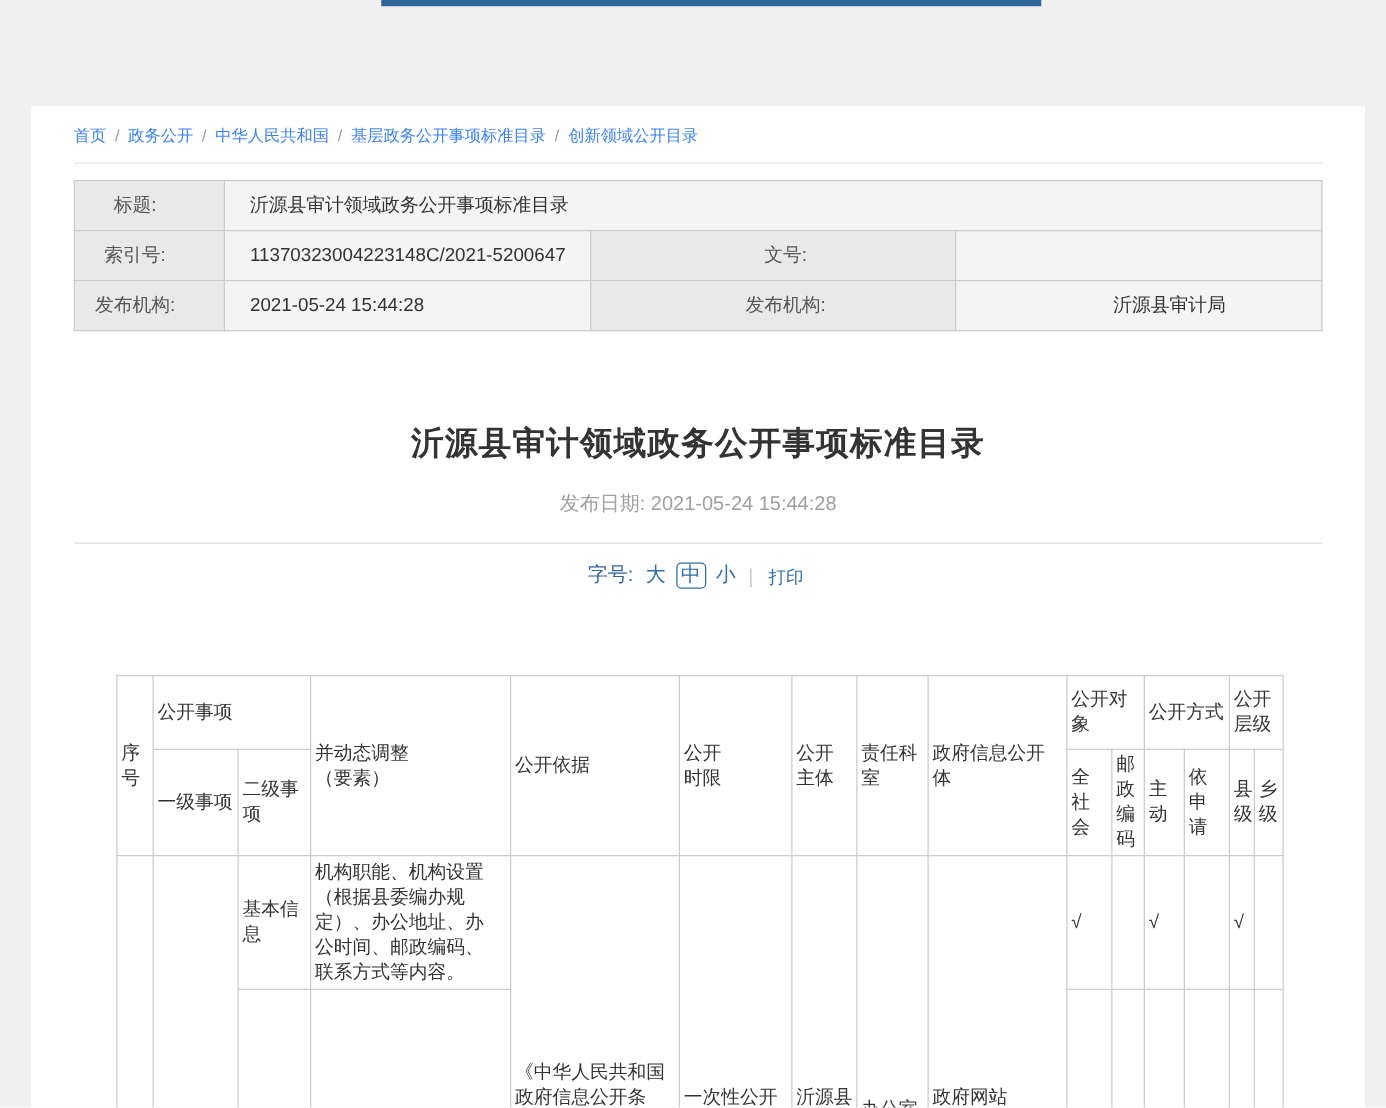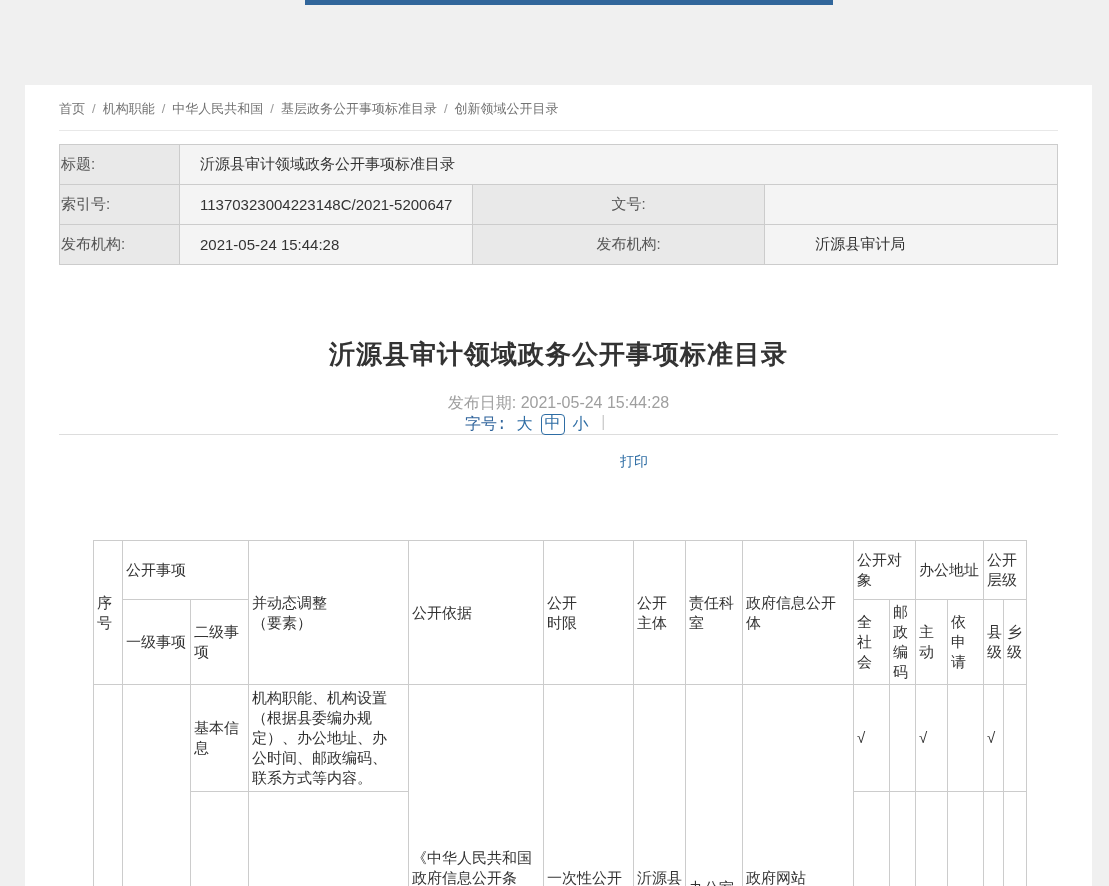--- a/index.html
+++ b/index.html
@@ -9,47 +9,47 @@
     font-family:"Liberation Sans","DejaVu Sans",sans-serif;
     color:#333;
   }
   .topbar{position:absolute;left:305px;top:0;width:528px;height:5px;background:#31669b;}
   .card{
     position:absolute;left:25px;top:85px;width:1067px;height:1300px;
     background:#ffffff;box-sizing:border-box;padding:15px 34px 0 34px;
   }
   
   .breadcrumb{font-size:13px;color:#999;line-height:18px;height:18px;}
-  .breadcrumb a{color:#737373;text-decoration:none;cursor:pointer;text-align:center;}
+  .breadcrumb a{color:#3b82f6;text-decoration:none;cursor:pointer;text-align:center;}
   .breadcrumb .sep{color:#999;margin:0 7px;}
   .divider{border:none;border-top:1px solid #e8e8e8;margin:12px 0 0 0;}
   .divider.d2{border-top-color:#ddd;margin-top:19px;}
   
   table.meta{
     border-collapse:collapse;table-layout:fixed;width:999px;margin-top:13px;
     font-size:15px;
   }
   table.meta td{border:1px solid #ccc;height:40px;box-sizing:border-box;}
   table.meta td.lbl{
-    background:#e9e9e9;color:#555;text-align:left;padding-right:24px;width:120px;
+    background:#e9e9e9;color:#555;text-align:center;padding-right:24px;width:120px;
   }
   table.meta td.lbl2{width:88px;text-align:center;padding-right:0;padding-left:20px;}
   table.meta td.val{background:#f4f4f4;color:#333;padding-left:20px;}
-  table.meta td.val2{padding-left:50px;}
+  table.meta td.val2{padding-left:50px;text-align:center;}
   
   h1.title{
     margin:74px 0 0 0;text-align:center;font-size:26px;line-height:30px;
     font-weight:bold;color:#333;letter-spacing:1px;
   }
   .pubrow{
     margin-top:24px;display:flex;justify-content:space-between;align-items:center;
     height:22px;font-size:16px;flex-direction:column;
   }
   .pubdate{color:#9f9f9f;}
-  .fontsize{color:#31659c;display:flex;align-items:flex-start;font-family:Liberation Mono, monospace;}
+  .fontsize{color:#31659c;display:flex;align-items:flex-end;}
   .fontsize .fs-label{margin-right:6px;color:#31659c;}
   .fontsize a{color:#2e6da4;text-decoration:none;cursor:pointer;margin:0 4px;}
   .fontsize a.active{
     border:1px solid #2e6da4;border-radius:4px;padding:0 3px;line-height:19px;display:inline-block;
   }
   .fontsize .bar{color:#ccc;margin:0 8px 0 6px;}
   .fontsize a.print{font-size:14px;margin-left:4px;margin-top:39px;}
   
   table.main{
     border-collapse:collapse;table-layout:fixed;width:933px;
@@ -74,21 +74,21 @@
   td.pt-chk{padding-top:63px;}
 </style>
 </head>
 <body>
 
 <div class="topbar"></div>
 
 <div class="card">
 
   <nav class="breadcrumb">
-    <a>首页</a><span class="sep">/</span><a>机构职能</a><span class="sep">/</span><a>中华人民共和国</a><span class="sep">/</span><a>基层政务公开事项标准目录</a><span class="sep">/</span><a>创新领域公开目录</a>
+    <a>首页</a><span class="sep">/</span><a>政务公开</a><span class="sep">/</span><a>中华人民共和国</a><span class="sep">/</span><a>基层政务公开事项标准目录</a><span class="sep">/</span><a>创新领域公开目录</a>
   </nav>
 
   <hr class="divider d1">
 
   <table class="meta">
     <tbody>
         <tr>
       <td class="lbl">标题:</td>
       <td class="val" colspan="3">沂源县审计领域政务公开事项标准目录</td>
     </tr>
@@ -152,21 +152,21 @@
       <td rowspan="2">公开
 时限</td>
       <td rowspan="2">公开
 主体</td>
       <td rowspan="2">责任科
 室</td>
       <td rowspan="2">政府信息公开
 体</td>
       <td colspan="2">公开对
 象</td>
-      <td colspan="2">办公地址</td>
+      <td colspan="2">公开方式</td>
       <td colspan="2">公开
 层级</td>
     </tr>
     <tr class="hB">
       <td>一级事项</td>
       <td>二级事
 项</td>
       <td>全社
 会</td>
       <td>邮政编码</td>

